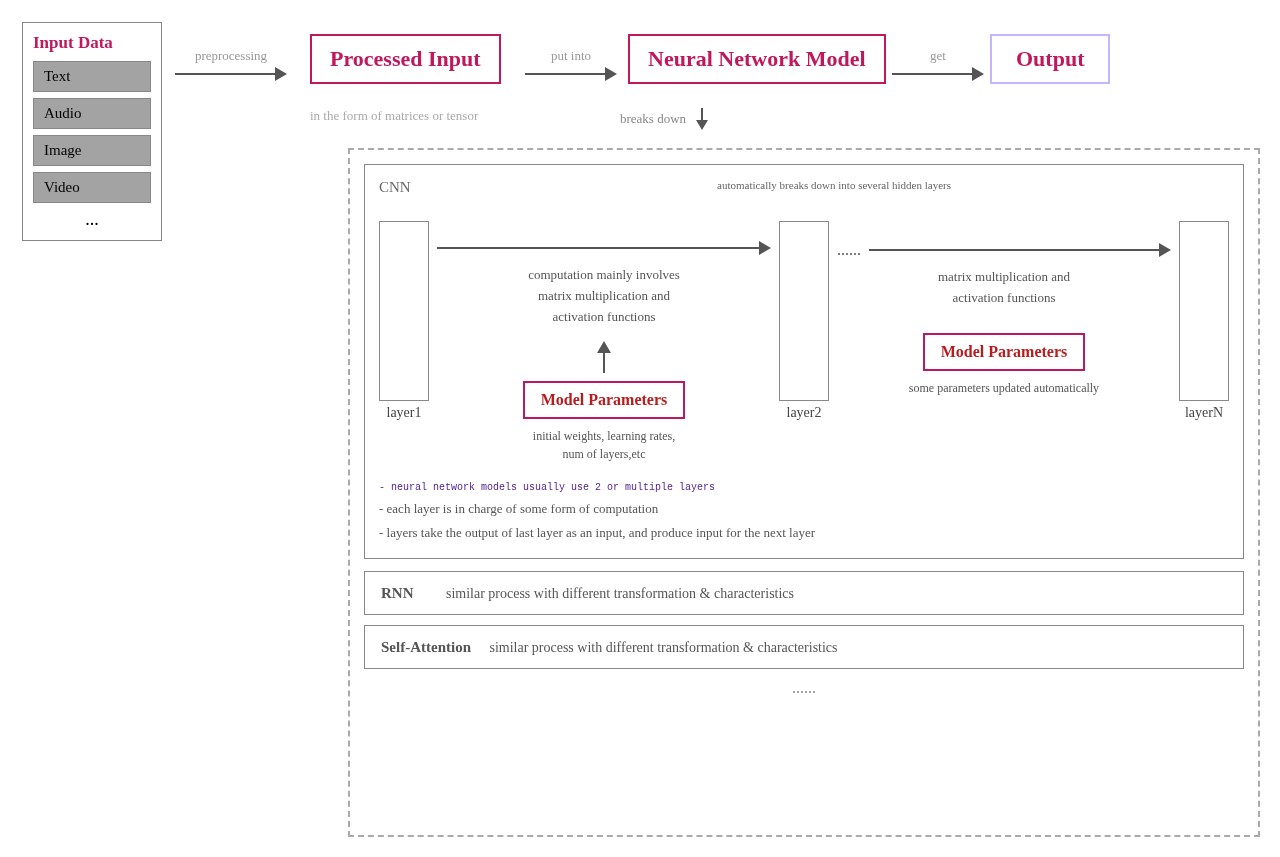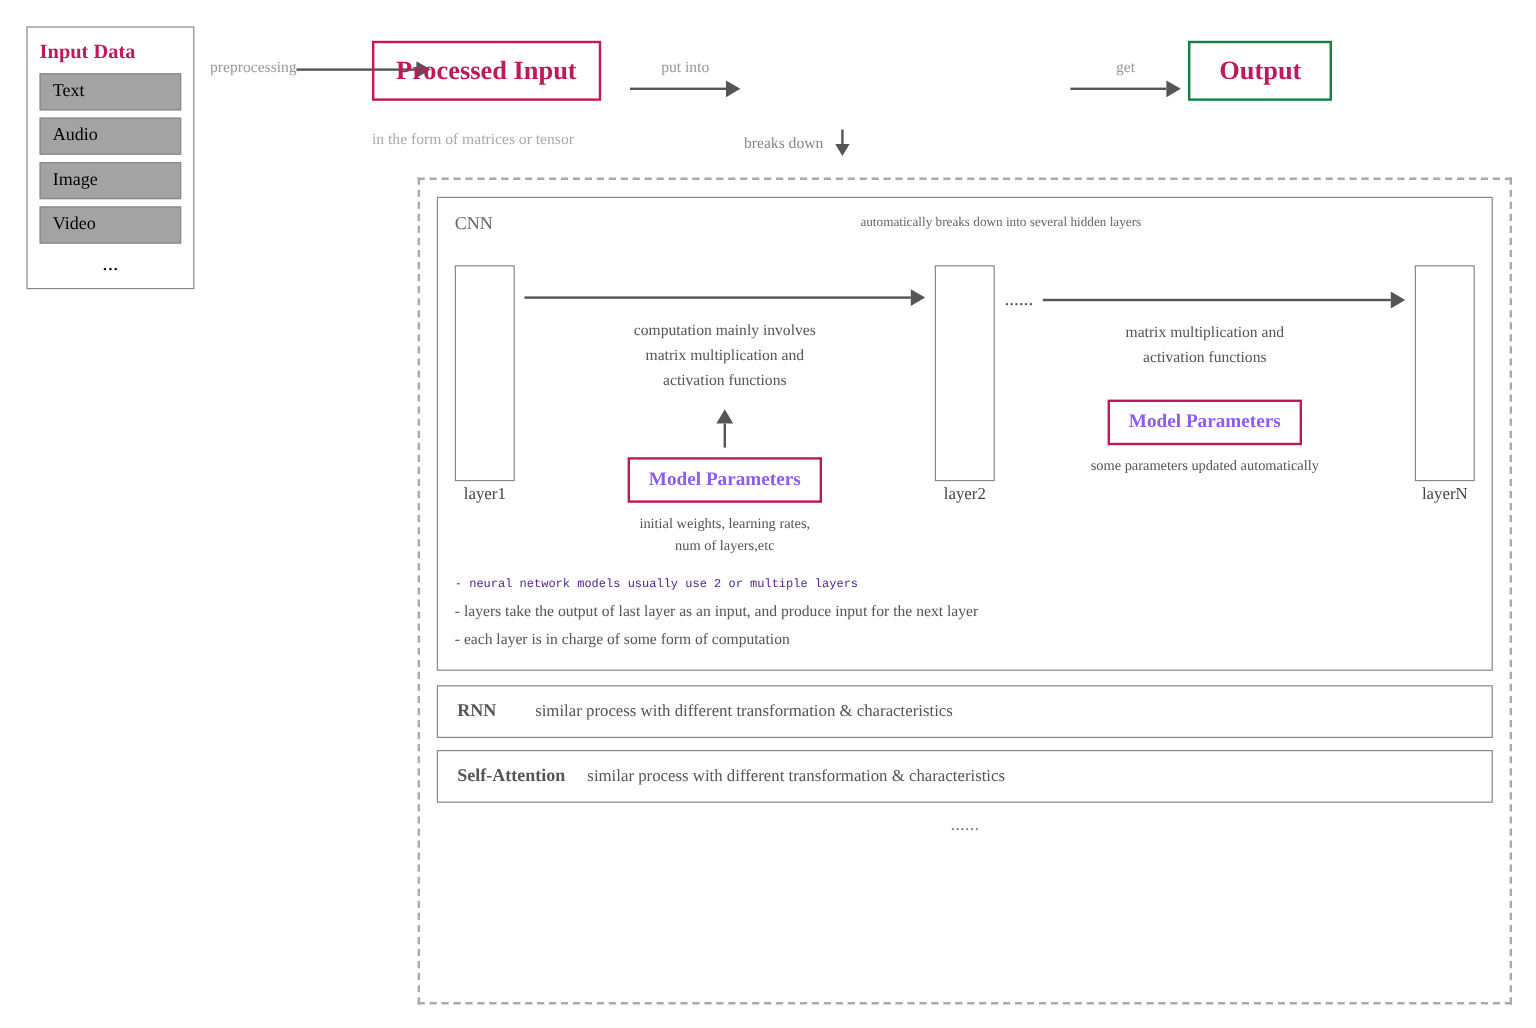--- a/index.html
+++ b/index.html
@@ -93,21 +93,21 @@
 
     .nn-title {
       color: #c0185c;
       font-size: 22px;
       font-family: 'Comic Sans MS', cursive;
       font-weight: bold;
       white-space: nowrap;
     }
 
     .output-box {
-      border: 2px solid #15803d;
+      border: 2px solid #c4b5fd;
       padding: 10px 24px;
       flex-shrink: 0;
     }
 
     .output-title {
       color: #c0185c;
       font-size: 22px;
       font-family: 'Comic Sans MS', cursive;
       font-weight: bold;
     }
@@ -212,21 +212,21 @@
       background: #555;
     }
 
     .model-params-box {
       border: 2px solid #c0185c;
       padding: 8px 16px;
       text-align: center;
     }
 
     .model-params-label {
-      color: #8b5cf6;
+      color: #b91c1c;
       font-size: 16px;
       font-family: 'Comic Sans MS', cursive;
       font-weight: bold;
     }
 
     
     .rnn-box {
       border: 1.5px solid #888;
       padding: 12px 16px;
       margin-bottom: 10px;
@@ -263,40 +263,43 @@
 
   <div class="input-data-box" style="position:absolute; top:22px; left:22px; width:140px;">
     <div class="input-data-title">Input Data</div>
     <div class="input-item">Text</div>
     <div class="input-item">Audio</div>
     <div class="input-item">Image</div>
     <div class="input-item">Video</div>
     <div class="input-dots">...</div>
   </div>
 
-  <div style="position:absolute; top:48px; left:175px; display:flex; flex-direction:row; align-items:center;">
+  <div style="position:absolute; top:48px; left:175px; display:flex; flex-direction:column; align-items:center;">
     <span style="font-size:13px; color:#999; font-family:'Comic Sans MS',cursive; margin-bottom:3px;">preprocessing</span>
     <div class="arrow-line">
       <div class="arrow-shaft" style="width:100px;"></div>
       <div class="arrow-head-right"></div>
     </div>
   </div>
 
   <div class="processed-box" style="position:absolute; top:34px; left:310px;">
     <span class="processed-title">Processed Input</span>
   </div>
 
   <div style="position:absolute; top:48px; left:525px; display:flex; flex-direction:column; align-items:center;">
     <span style="font-size:13px; color:#999; font-family:'Comic Sans MS',cursive; margin-bottom:3px;">put into</span>
     <div class="arrow-line">
       <div class="arrow-shaft" style="width:80px;"></div>
       <div class="arrow-head-right"></div>
     </div>
   </div>
 
+  <div class="nn-box" style="position:absolute; top:34px; left:628px;">
+    <span class="nn-title">Neural Network Model</span>
+  </div>
 
   <div style="position:absolute; top:48px; left:892px; display:flex; flex-direction:column; align-items:center;">
     <span style="font-size:13px; color:#999; font-family:'Comic Sans MS',cursive; margin-bottom:3px;">get</span>
     <div class="arrow-line">
       <div class="arrow-shaft" style="width:80px;"></div>
       <div class="arrow-head-right"></div>
     </div>
   </div>
 
   <div class="output-box" style="position:absolute; top:34px; left:990px;">
@@ -379,22 +382,22 @@
 
         <div class="layer-col">
           <div class="layer-box"></div>
           <div class="layer-label">layerN</div>
         </div>
 
       </div>
 
       <div style="margin-top:16px;">
         <div style="font-size:10px; font-family:Liberation Mono, monospace; color:#4c1d95; line-height:1.8;">- neural network models usually use 2 or multiple layers</div>
+        <div style="font-size:13px; font-family:'Comic Sans MS',cursive; color:#555; line-height:1.8;">- each layer is in charge of some form of computation</div>
         <div style="font-size:13px; font-family:'Comic Sans MS',cursive; color:#555; line-height:1.8;">- layers take the output of last layer as an input, and produce input for the next layer</div>
-        <div style="font-size:13px; font-family:'Comic Sans MS',cursive; color:#555; line-height:1.8;">- each layer is in charge of some form of computation</div>
       </div>
     </div>
 
     <div class="rnn-box">
       <span style="font-size:15px; font-family:'Comic Sans MS',cursive; color:#555; font-weight:bold; margin-right:28px;">RNN</span>
       <span style="font-size:14px; font-family:'Comic Sans MS',cursive; color:#555;">similar process with different transformation &amp; characteristics</span>
     </div>
 
     <div class="sa-box">
       <span style="font-size:15px; font-family:'Comic Sans MS',cursive; color:#555; font-weight:bold; margin-right:14px;">Self-Attention</span>

